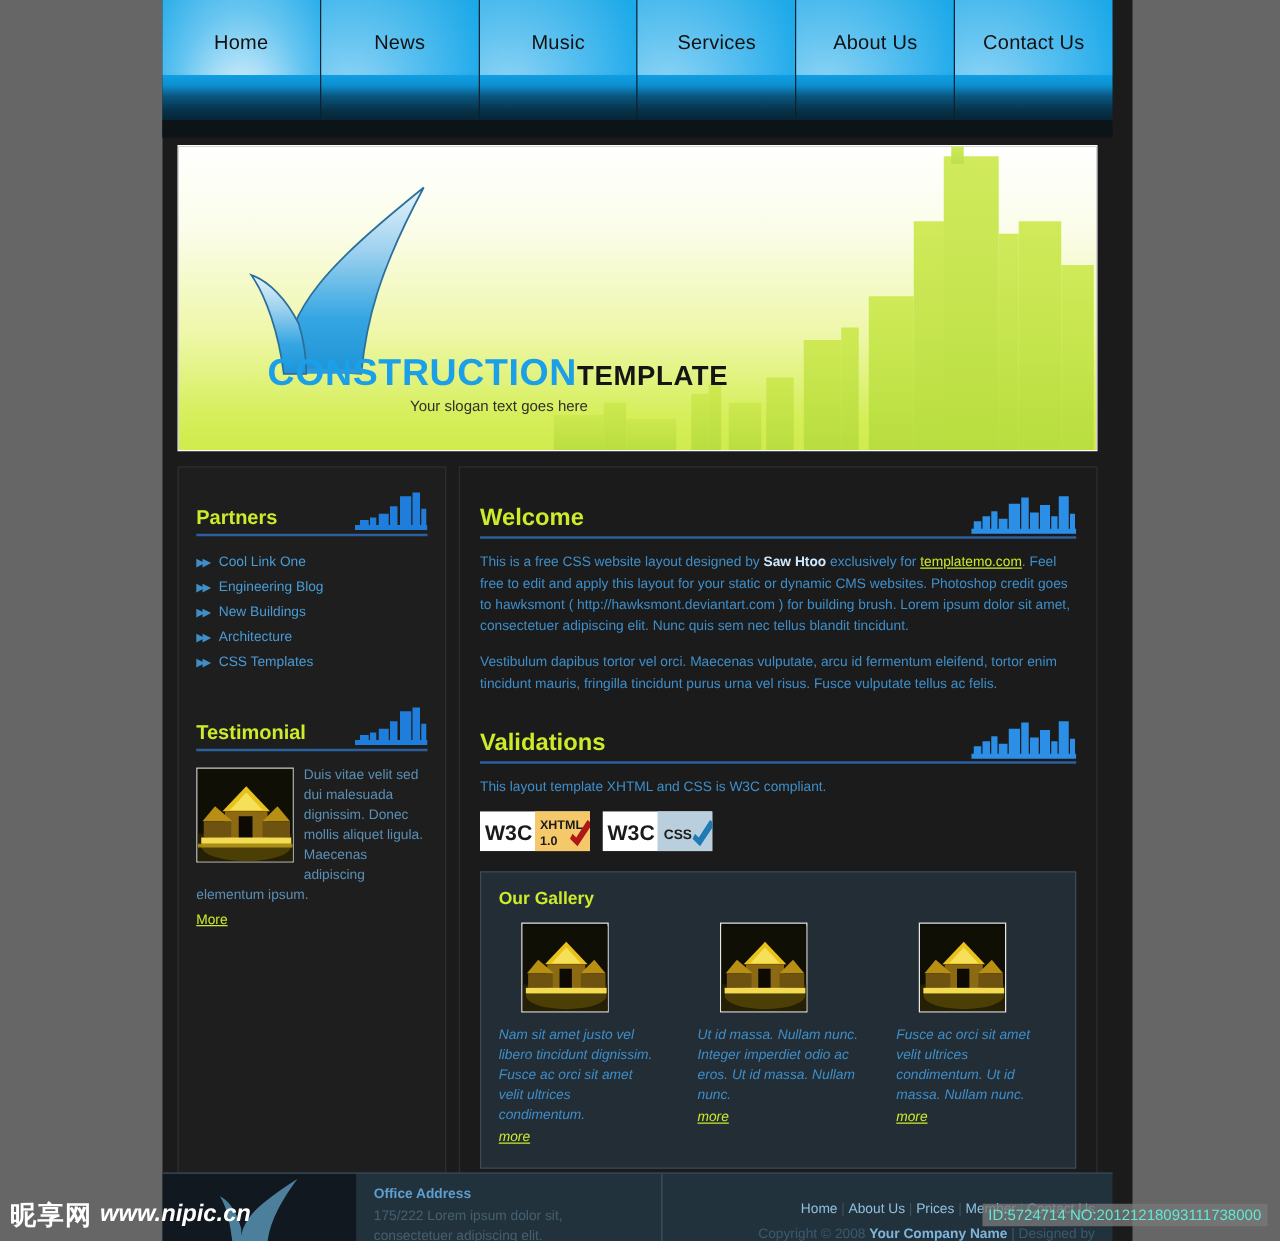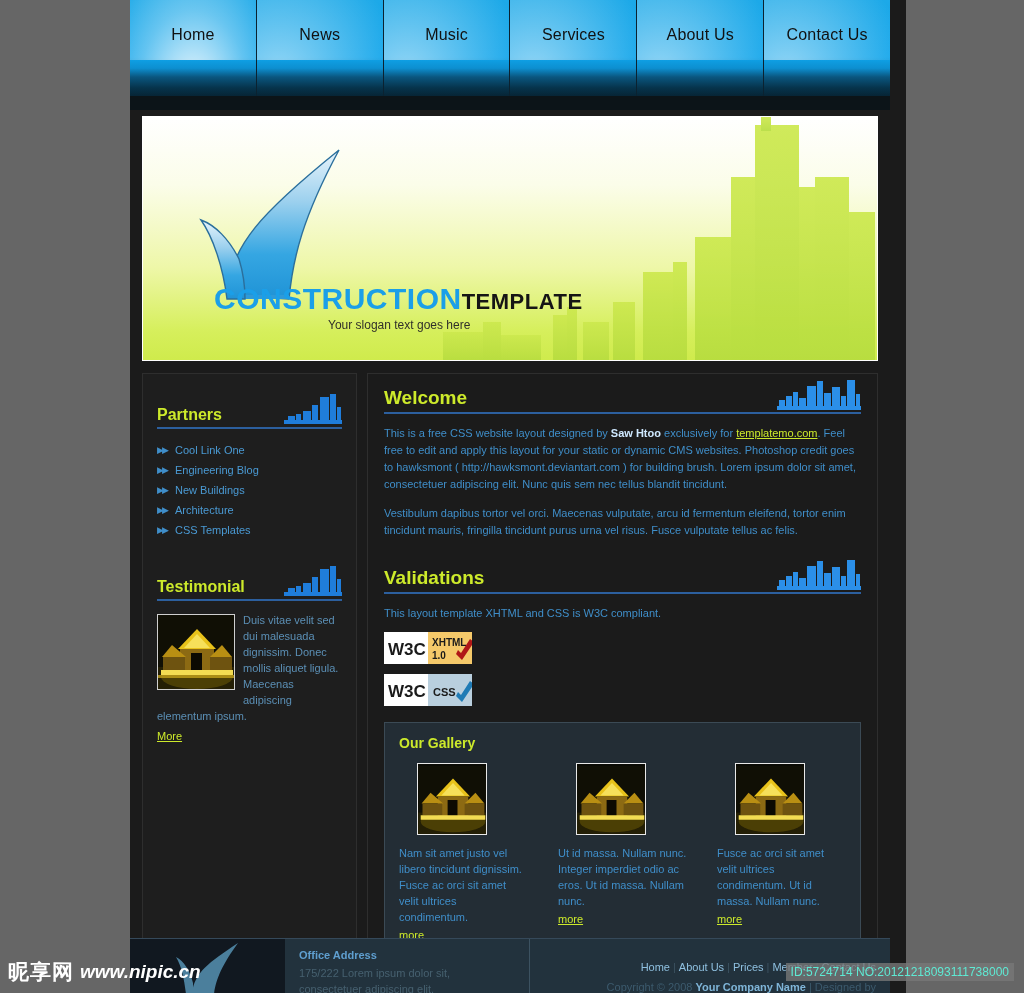--- a/index.html
+++ b/index.html
@@ -71,21 +71,21 @@
   
   #cols { display: flex; margin: 12px 12px 0 12px; width: 736px; }
   #sidebar {
     width: 215px; background: #1e1e1e;
     border: 1px solid #2e2e2e; padding: 16px 14px 20px 14px;
     min-height: 385px;
   }
   #main {
     width: 511px; margin-left: 10px;
     background: #1b1b1b; border: 1px solid #2e2e2e;
-    padding: 1px 16px 18px 16px;
+    padding: 18px 16px 18px 16px;
     min-height: 560px;
   }
 
   .sec-head { position: relative; height: 42px; margin-bottom: 8px; }
   .sec-head h2 {
     font-size: 16px; color: #cdea2b; font-weight: bold;
     position: absolute; left: 0; bottom: 8px;
   }
   .sec-head.big h2 { font-size: 19px; }
   .sec-head .rule {
@@ -112,30 +112,30 @@
   }
   .more {
     display: inline-block; font-size: 11px; color: #cdea2b;
     text-decoration: underline; margin-top: 4px; cursor: pointer; clear: both;
   }
 
   .para { font-size: 11px; color: #3f8ec9; line-height: 17px; margin-bottom: 12px; }
   .para b { color: #cfe9ff; }
   .para a.tl { color: #cdea2b; text-decoration: underline; }
 
-  .w3row { display: flex; gap: 10px; margin-top: 10px; flex-direction: column; }
+  .w3row { display: flex; gap: 10px; margin-top: 10px; }
   .w3badge { position: relative; width: 88px; height: 32px; }
 
   
   #gallery {
     margin-top: 16px; background: #232d35;
     border: 1px solid #3b4a55; padding: 12px 14px 16px 14px;
   }
   #gallery h3 { font-size: 14px; color: #cdea2b; margin-bottom: 12px; }
-  .gal-row { display: flex; gap: 30px; }
+  .gal-row { display: flex; gap: 30px; font-style: italic; }
   .gal-item { width: 130px; }
   .gal-thumb {
     width: 70px; height: 72px; border: 1px solid #e8e8e8;
     background: #0b0b05; position: relative; overflow: hidden;
     margin: 0 auto 10px 18px;
   }
   .gal-cap { font-size: 11px; color: #3f8ec9; line-height: 16px; }
 
   
   #footer {

